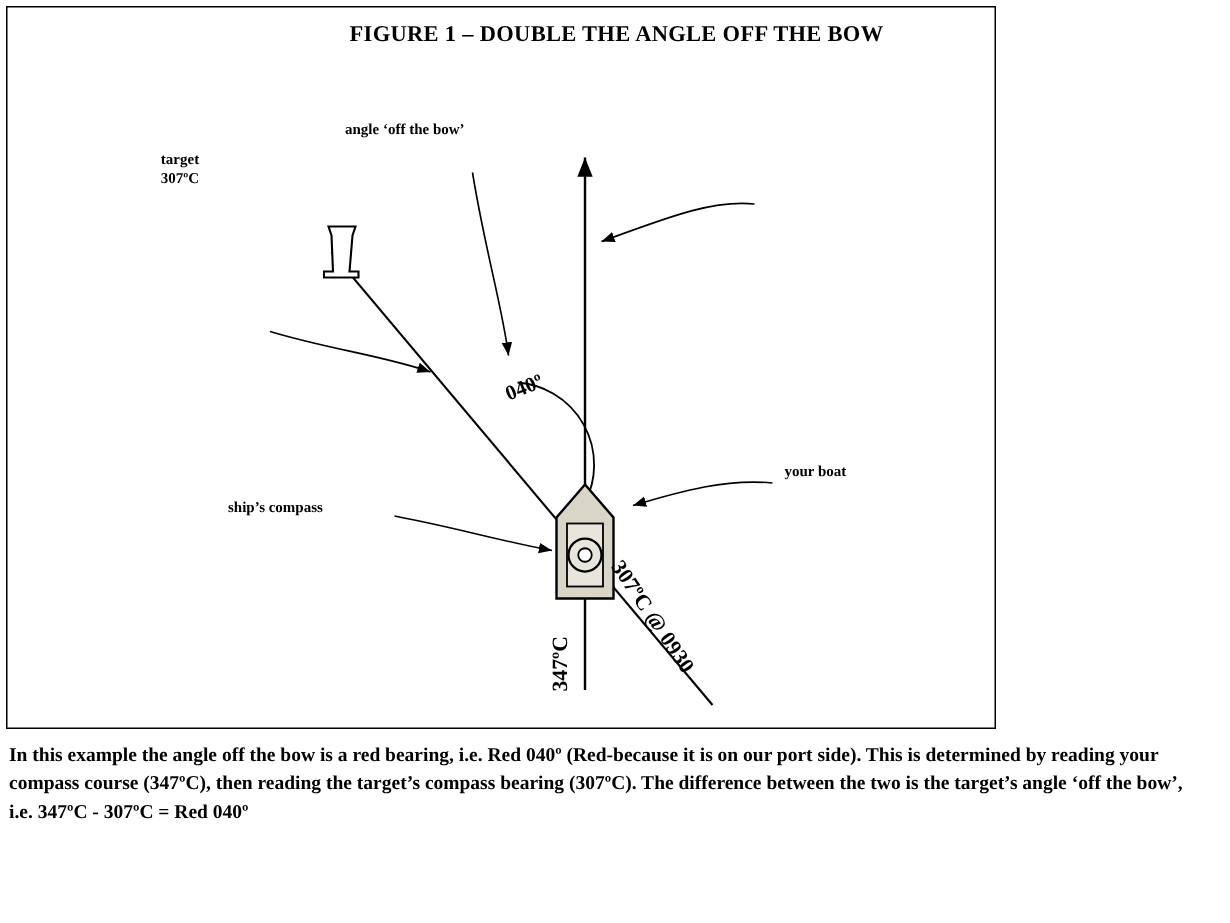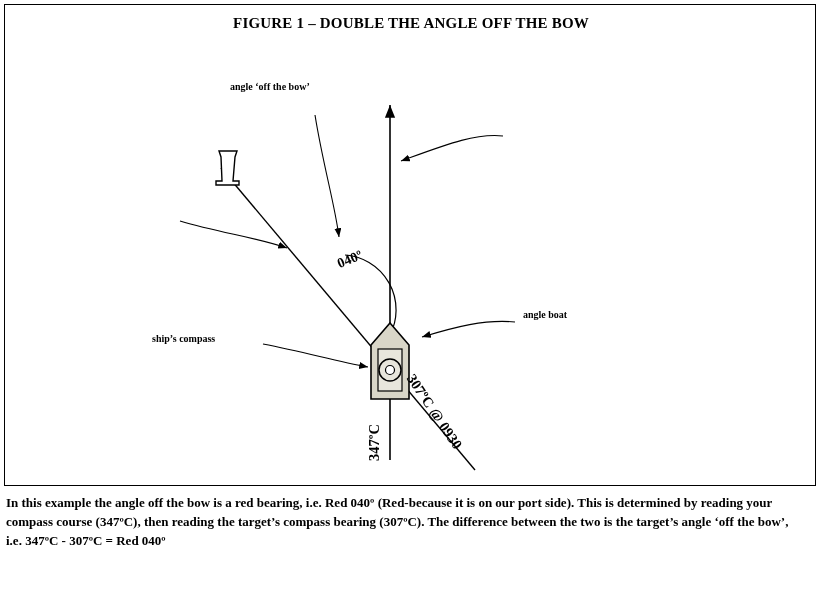--- a/index.html
+++ b/index.html
@@ -12,21 +12,21 @@
     height: 615px;
     font-family: "Liberation Serif", serif;
     color: #000000;
     position: relative;
     overflow: hidden;
   }
   #figure-frame {
     position: absolute;
     left: 4px;
     top: 4px;
-    width: 812px;
+    width: 660px;
     height: 482px;
     border: 1px solid #000000;
     box-sizing: border-box;
     padding-left: 48px;
   }
   #title {
     position: absolute;
     left: 0;
     top: 10px;
     width: 812px;
@@ -119,28 +119,30 @@
 
     <path d="M498,131 C470,128 440,140 396,156" fill="none" stroke="#000000" stroke-width="1.1" marker-end="url(#arrowhead)"></path>
 
     <path d="M175,216 C215,228 250,232 282,243" fill="none" stroke="#000000" stroke-width="1.1" marker-end="url(#arrowhead)"></path>
 
     <path d="M510,317 C480,314 450,322 417,332" fill="none" stroke="#000000" stroke-width="1.1" marker-end="url(#arrowhead)"></path>
 
     <path d="M258,339 C300,347 330,356 363,362" fill="none" stroke="#000000" stroke-width="1.1" marker-end="url(#arrowhead)"></path>
   </svg>
 
+  <div class="lbl center" style="left:60px; top:96px; width:110px;">target
+307ºC</div>
 
   <div class="lbl" style="left:225px; top:76px;">angle ‘off the bow’</div>
 
 
 
   <div class="lbl" style="left:147px; top:328px;">ship’s compass</div>
 
-  <div class="lbl" style="left:518px; top:304px;">angle boat</div>
+  <div class="lbl" style="left:518px; top:304px;">your boat</div>
 
   <div class="rot-angle" style="left:330px; top:252px;">040º</div>
 
   <div class="rot-course" style="left:361px; top:456px;">347ºC</div>
 
   <div class="rot-bearing" style="left:412px; top:366px;">307ºC @ 0930</div>
 
 </div>
 
 <div id="caption">In this example the angle off the bow is a red bearing, i.e. Red 040º (Red-because it is on our port side). This is determined by reading your compass course (347ºC), then reading the target’s compass bearing (307ºC). The difference between the two is the target’s angle ‘off the bow’, i.e. 347ºC - 307ºC = Red 040º</div>

